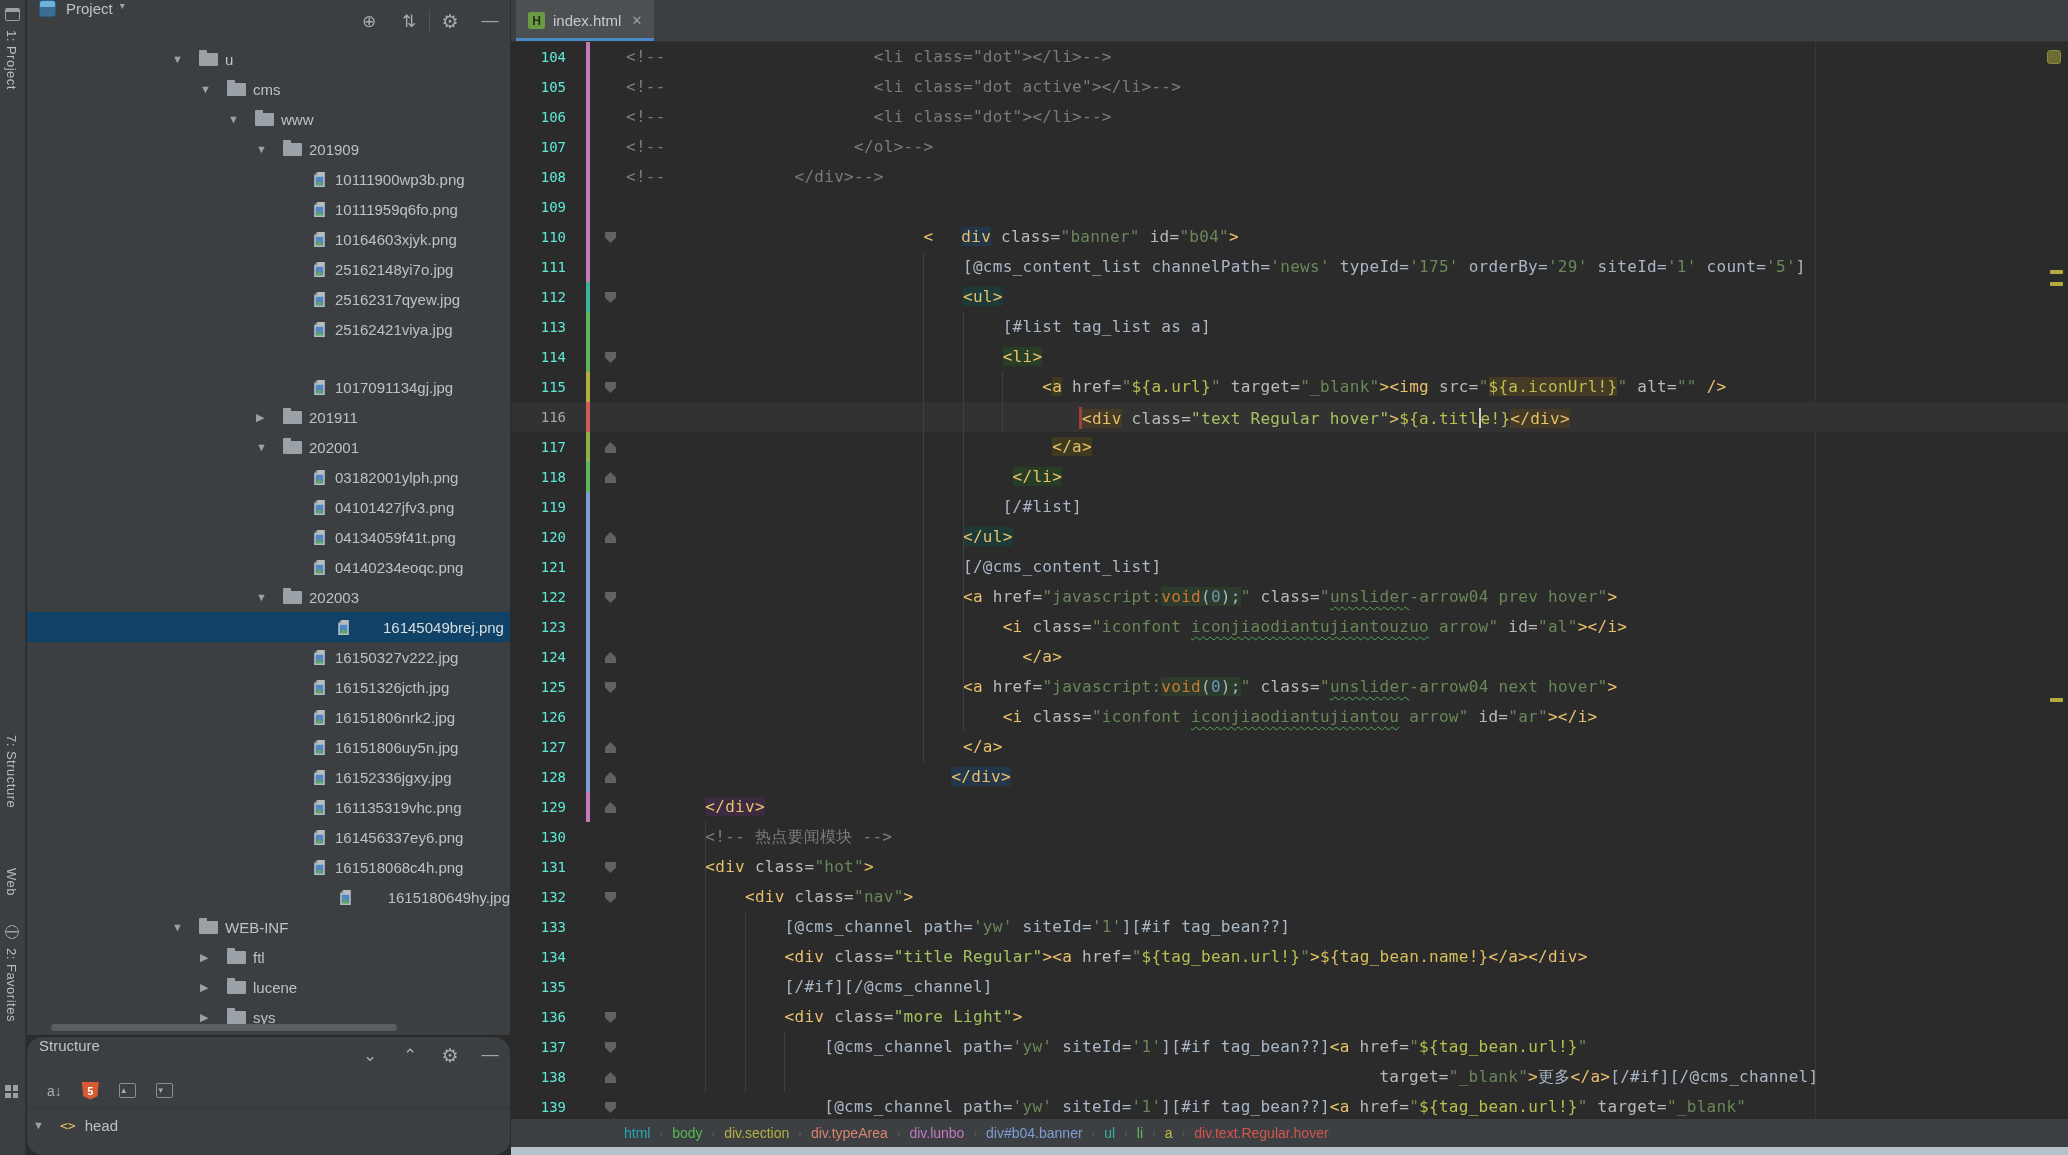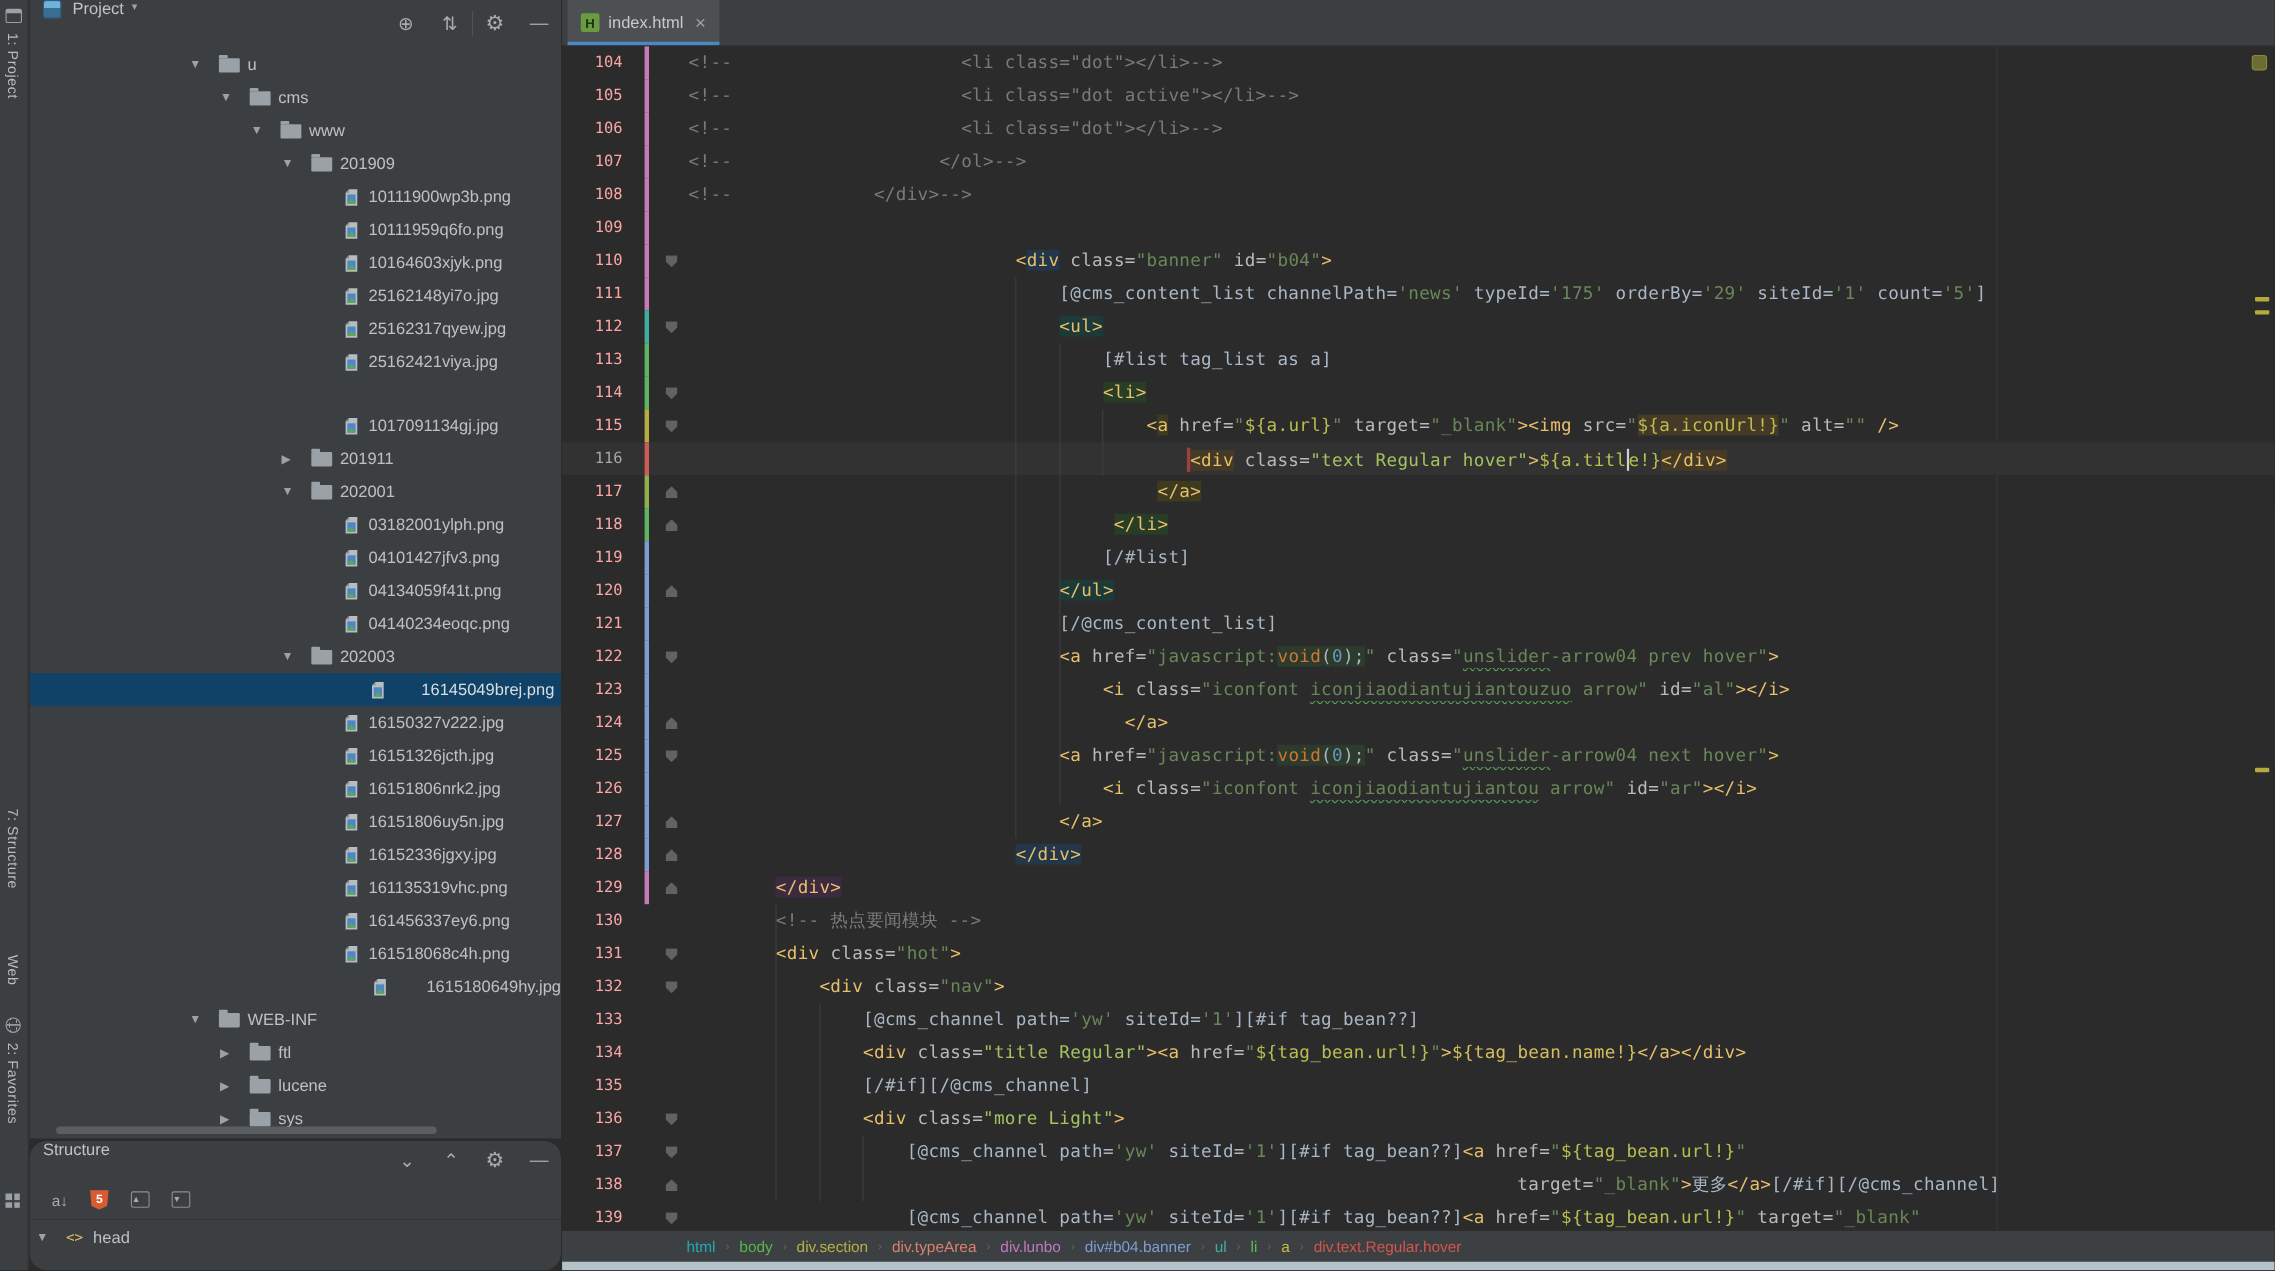--- a/index.html
+++ b/index.html
@@ -105,21 +105,21 @@
     width:17px; height:17px; background:#6a9a41; border-radius:2px; color:#20301a;
     font-size:12px; font-weight:bold; display:flex; align-items:center; justify-content:center;
   }
   .tab-label { color:#c7cacd; font-size:15px; margin:0 10px 0 8px; }
   .tab-close { color:#9fa2a5; font-size:13px; cursor:pointer; }
   #code-area { position:absolute; left:0; top:42px; right:0; height:1076px; overflow:hidden; }
   .row { position:relative; height:30px; }
   .row.current { background:#323233; }
   .ln {
     position:absolute; left:0; top:0; width:55px; height:30px; text-align:right;
-    color:#fca5a5; font:14px/30px "DejaVu Sans Mono", monospace; cursor:default;
+    color:#5eead4; font:14px/30px "DejaVu Sans Mono", monospace; cursor:default;
   }
   .row.current .ln { color:#a4a6a8; }
   .stripe-seg { position:absolute; left:75px; top:0; width:4px; height:30px; }
   .fold { position:absolute; left:94px; top:10px; width:11px; height:11px; cursor:pointer; background:#606366; }
   .fold.down { clip-path:polygon(0 0,100% 0,100% 50%,50% 100%,0 50%); }
   .fold.up   { clip-path:polygon(50% 0,100% 50%,100% 100%,0 100%,0 50%); }
   .code {
     position:absolute; left:115px; top:0; white-space:pre;
     font:16px/30px "DejaVu Sans Mono", monospace; letter-spacing:.28px; color:#a9b7c6;
   }
@@ -127,21 +127,21 @@
   .t-tag  { color:#e8bf6a; }
   .t-attr { color:#bababa; }
   .t-str  { color:#6a8759; }
   .t-lime { color:#a5c261; }
   .t-int  { color:#b8bf4f; }
   .t-yint { color:#d5be5c; }
   .t-kw   { color:#cc7832; }
   .t-num  { color:#6897bb; }
   .t-txt  { color:#a9b7c6; }
   .t-com  { color:#7a7a7a; }
-  .b-navy   { background:#23364a; }
+  .b-navy   { background:#23364a;margin-left:28px; }
   .b-teal   { background:#1d3a38; }
   .b-green  { background:#283d26; }
   .b-olive  { background:#3d3a20; }
   .b-tan    { background:#453a26; }
   .b-purple { background:#3c2a40; }
   .b-inj    { background:#2d3b2d; }
   .err { text-decoration:underline; text-decoration-style:wavy; text-decoration-color:#55a55a; text-decoration-thickness:1px; text-underline-offset:4px; }
   .bar { display:inline-block; width:3px; height:22px; background:#a0403a; transform:translateY(5px); margin-left:-3px; }
   .caret { display:inline-block; width:2px; height:20px; background:#d0d0d0; transform:translateY(4px); }
   .guide { position:absolute; width:1px; background:#3d3f41; }

